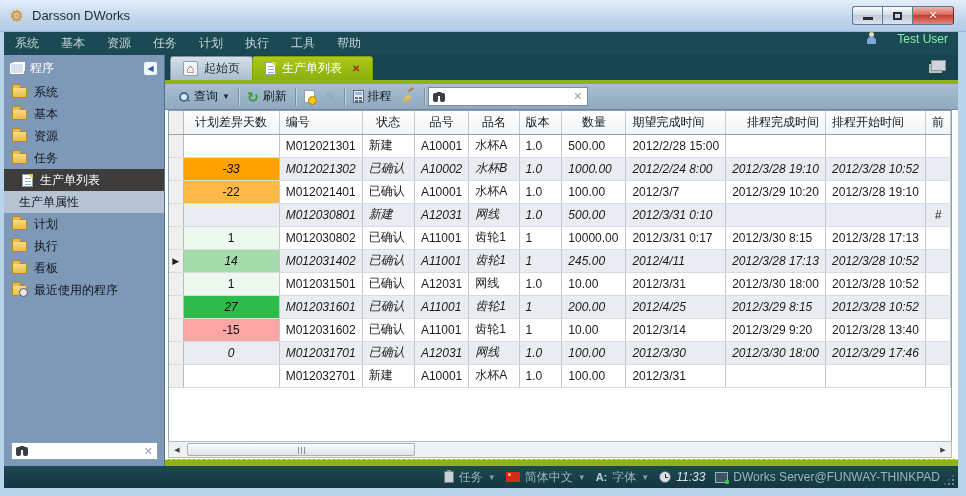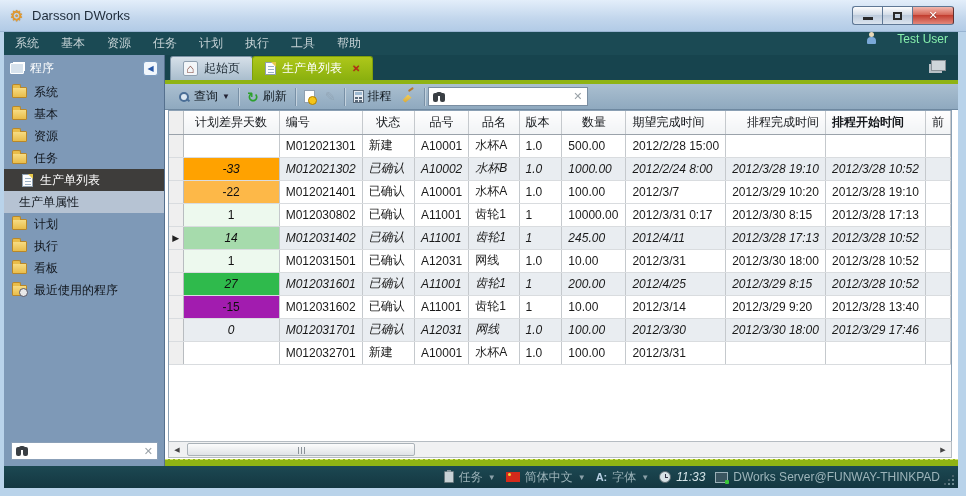--- a/index.html
+++ b/index.html
@@ -339,21 +339,21 @@
             <th class="rowsel"></th>
             <th style="text-align: center;">计划差异天数</th>
             <th style="text-align: left;">编号</th>
             <th style="text-align: center;">状态</th>
             <th style="text-align: center;">品号</th>
             <th style="text-align: center;">品名</th>
             <th style="text-align: left;">版本</th>
             <th style="text-align: center;">数量</th>
             <th style="text-align: left;">期望完成时间</th>
             <th style="text-align: right;">排程完成时间</th>
-            <th style="text-align: left; font-weight: bold;">排程开始时间</th>
+            <th style="text-align: left;">排程开始时间</th>
             <th style="text-align: left;">前</th>
           </tr>
         </thead>
         <tbody>
           <tr>
             <td class="rowsel"></td>
             <td class="ctr"></td>
             <td>M012021301</td>
             <td>新建</td>
             <td>A10001</td>
@@ -385,20 +385,34 @@
             <td>M012021401</td>
             <td>已确认</td>
             <td>A10001</td>
             <td>水杯A</td>
             <td>1.0</td>
             <td class="num">100.00</td>
             <td>2012/3/7</td>
             <td>2012/3/29 10:20</td>
             <td>2012/3/28 19:10</td>
             <td></td>
+          </tr>
+          <tr class="alt">
+            <td class="rowsel"></td>
+            <td class="ctr"></td>
+            <td>M012030801</td>
+            <td>新建</td>
+            <td>A12031</td>
+            <td>网线</td>
+            <td>1.0</td>
+            <td class="num">500.00</td>
+            <td>2012/3/31 0:10</td>
+            <td></td>
+            <td></td>
+            <td class="extra-hash">#</td>
           </tr>
           <tr>
             <td class="rowsel"></td>
             <td class="ctr" style="background: rgb(237, 249, 238);">1</td>
             <td>M012030802</td>
             <td>已确认</td>
             <td>A11001</td>
             <td>齿轮1</td>
             <td>1</td>
             <td class="num">10000.00</td>
@@ -444,21 +458,21 @@
             <td>齿轮1</td>
             <td>1</td>
             <td class="num">200.00</td>
             <td>2012/4/25</td>
             <td>2012/3/29 8:15</td>
             <td>2012/3/28 10:52</td>
             <td></td>
           </tr>
           <tr>
             <td class="rowsel"></td>
-            <td class="ctr" style="background: #a21caf; margin-top: 44px;">-15</td>
+            <td class="ctr" style="background: #fca5a5; margin-top: 44px;">-15</td>
             <td>M012031602</td>
             <td>已确认</td>
             <td>A11001</td>
             <td>齿轮1</td>
             <td>1</td>
             <td class="num">10.00</td>
             <td>2012/3/14</td>
             <td>2012/3/29 9:20</td>
             <td>2012/3/28 13:40</td>
             <td></td>

